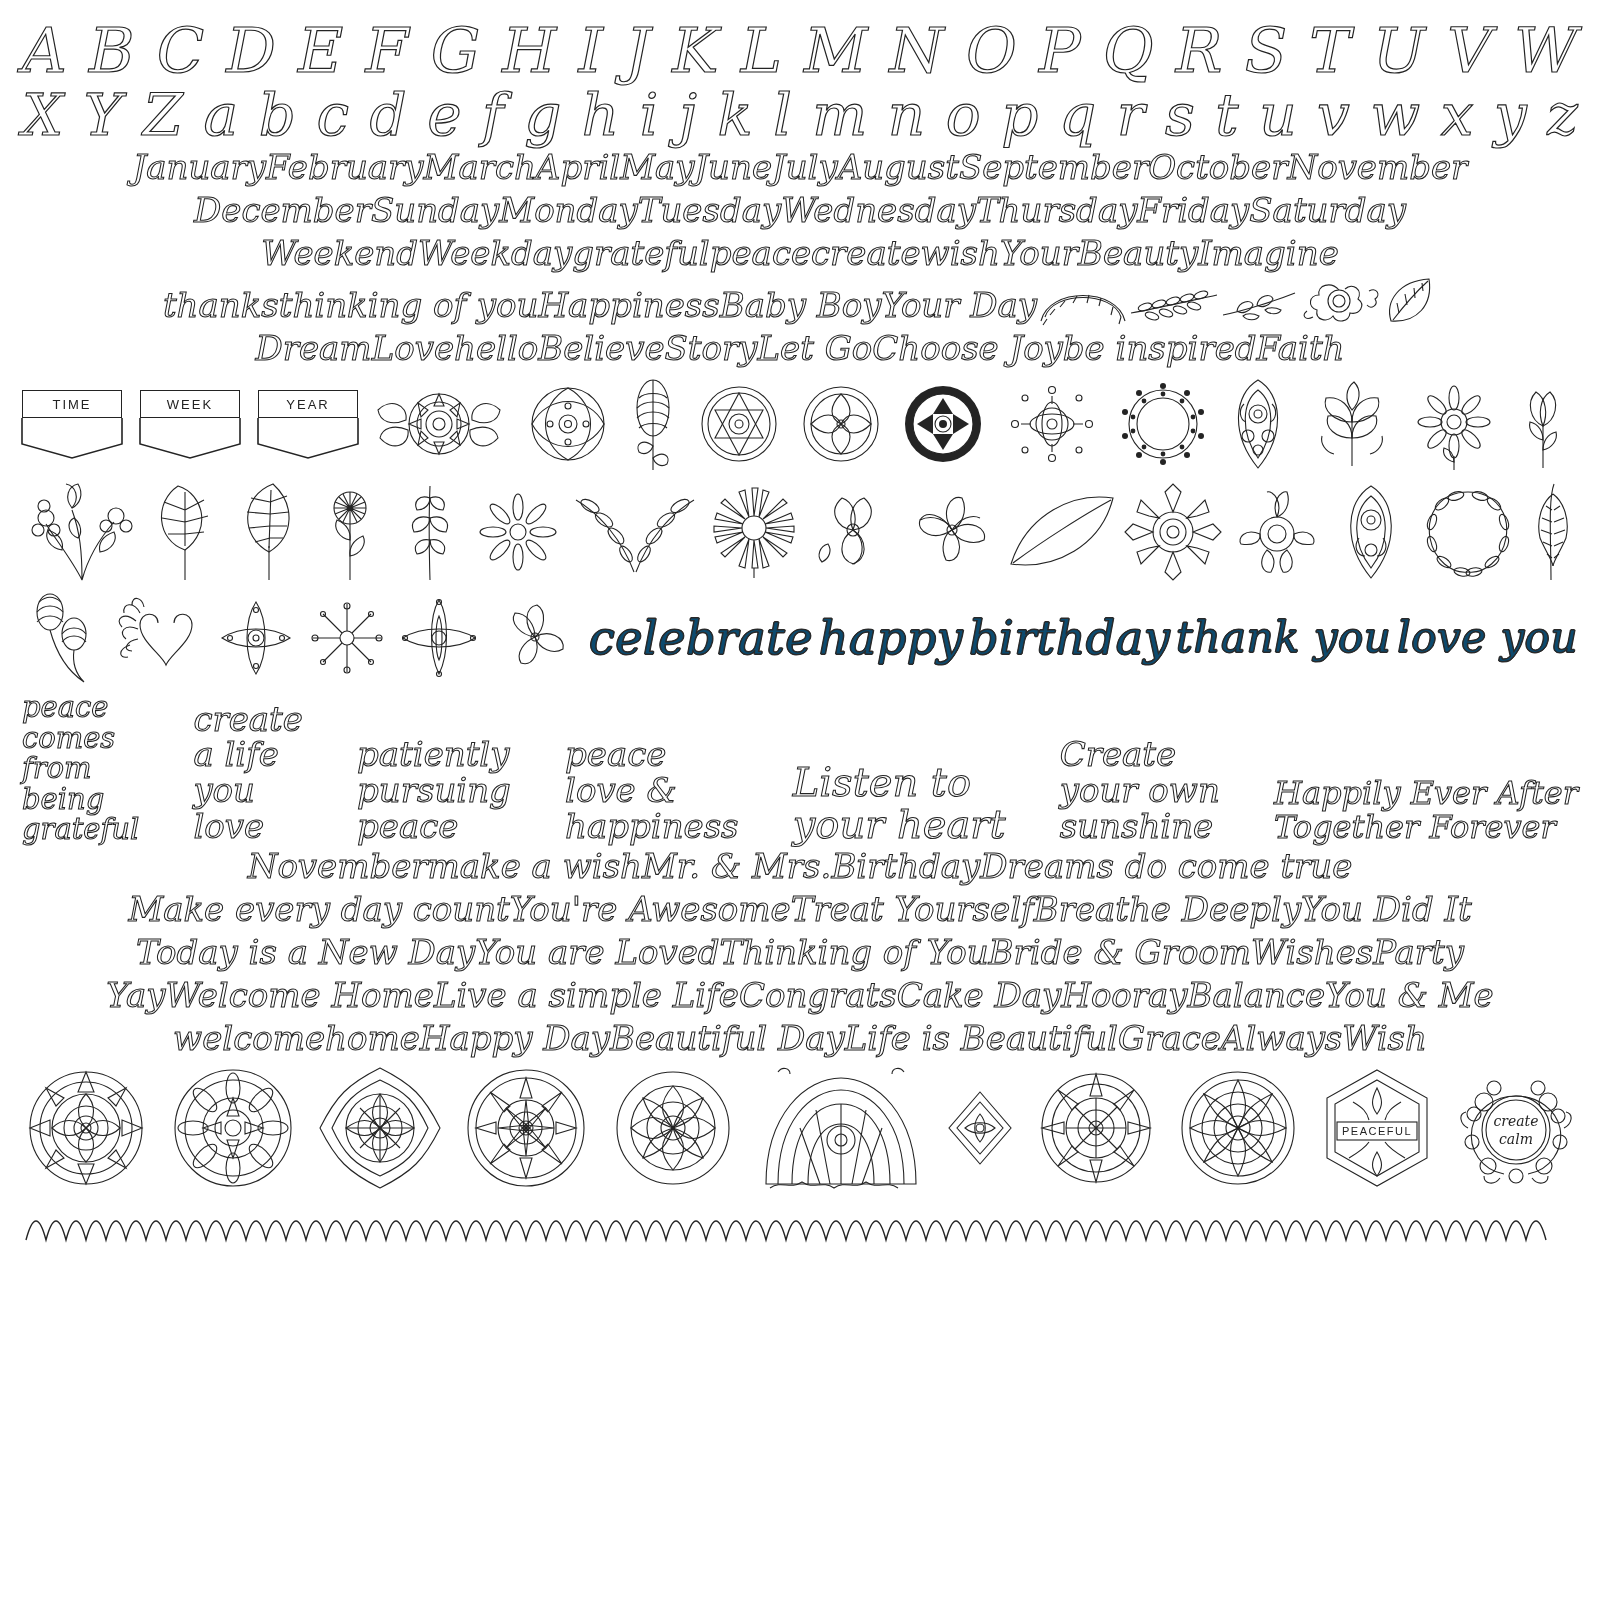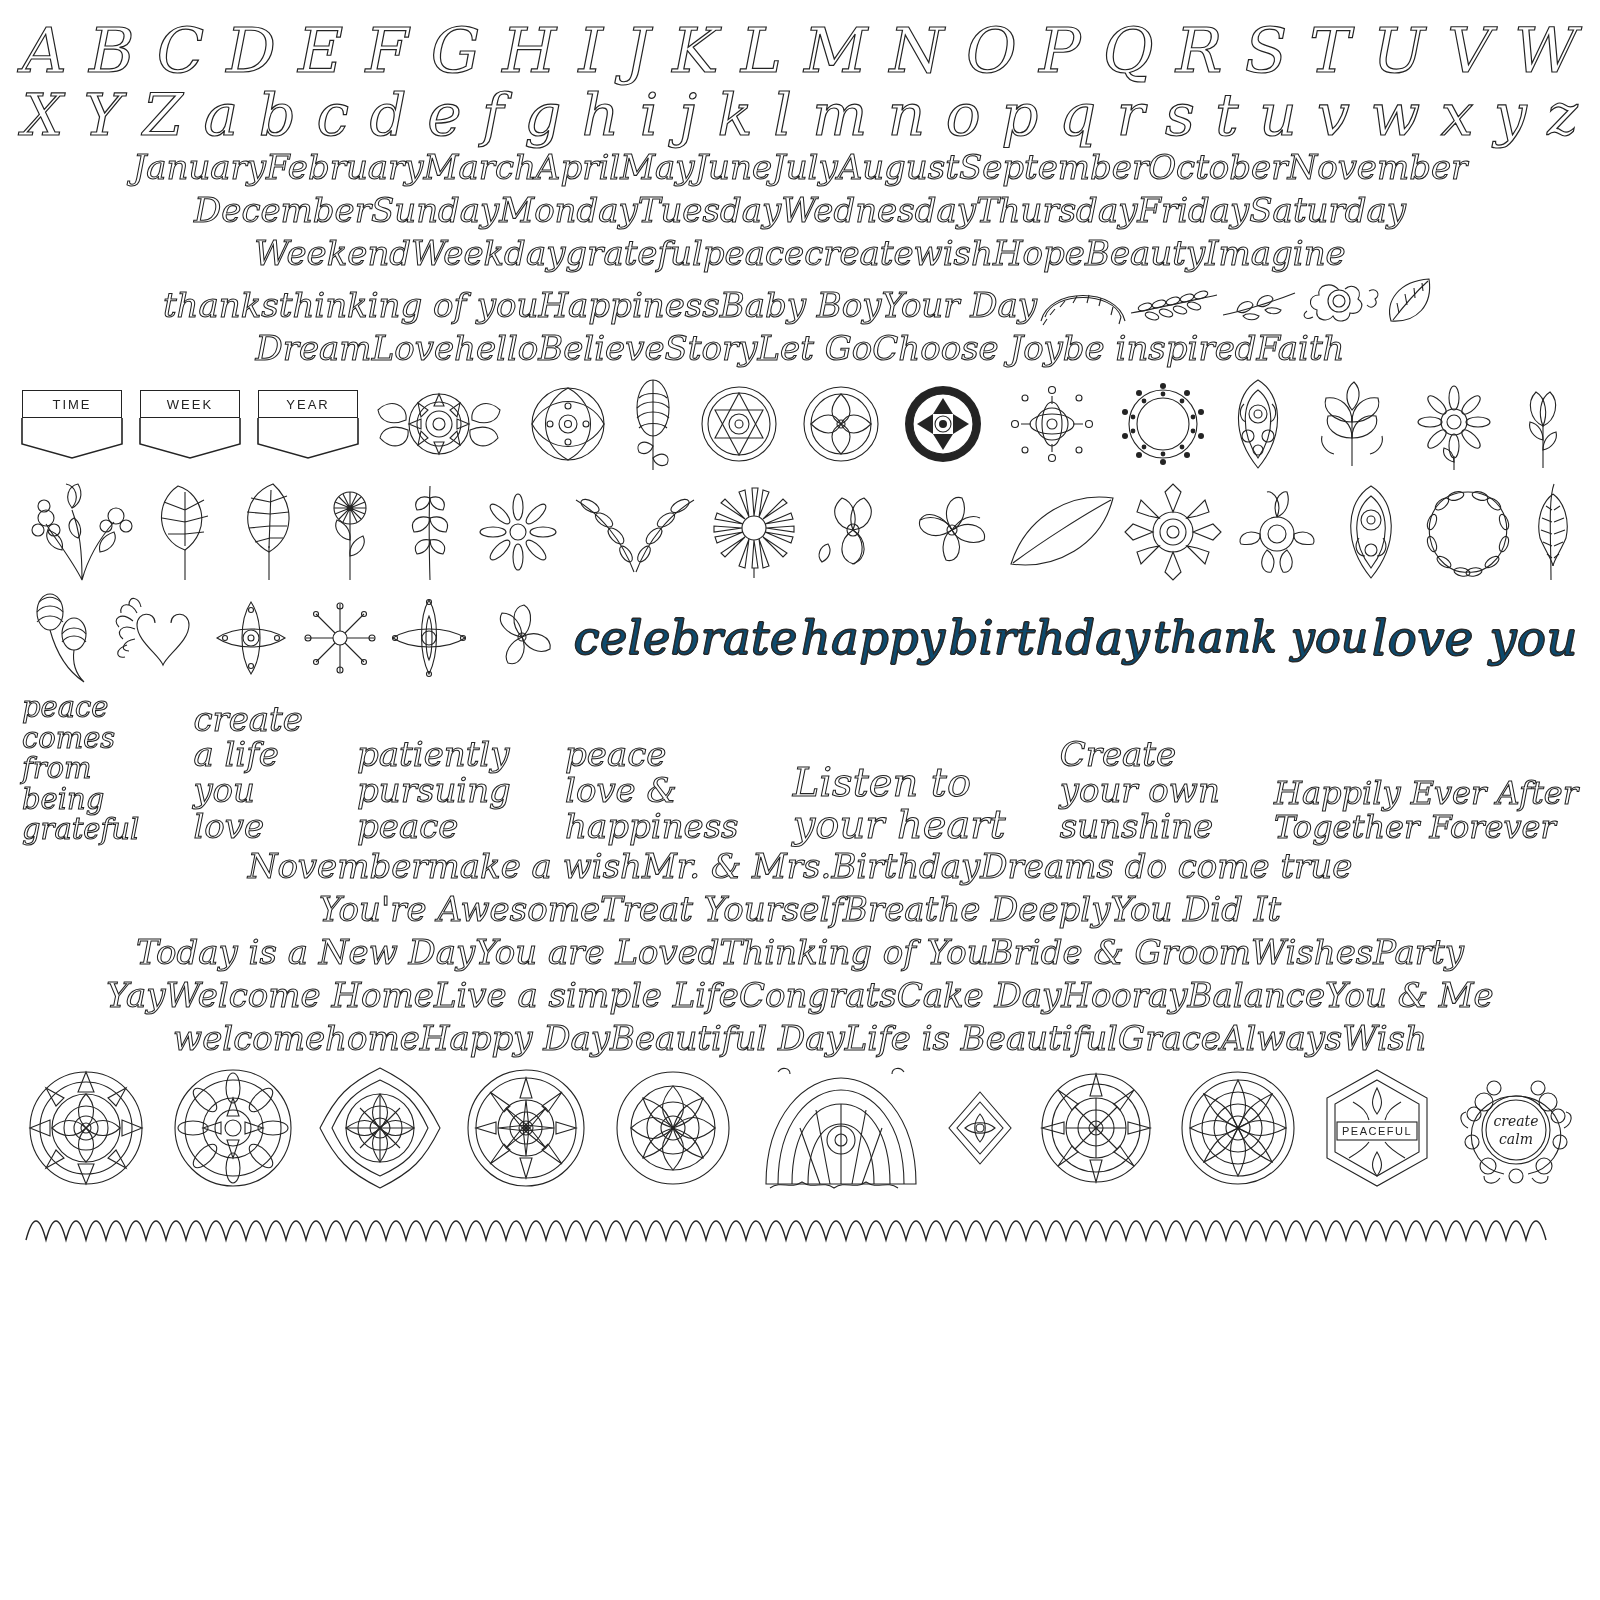--- a/index.html
+++ b/index.html
@@ -224,21 +224,21 @@
     <span class="w big">Saturday</span>
   </div>
 
   <div class="word-row">
     <span class="w big">Weekend</span>
     <span class="w big">Weekday</span>
     <span class="w big">grateful</span>
     <span class="w big">peace</span>
     <span class="w big">create</span>
     <span class="w big">wish</span>
-    <span class="w big">Hope</span>
+    <span class="w big">Your</span>
     <span class="w big">Beauty</span>
     <span class="w big">Imagine</span>
   </div>
 
   <div class="word-row">
     <span class="w big">thanks</span>
     <span class="w big">thinking of you</span>
     <span class="w big">Happiness</span>
     <span class="w big">Baby Boy</span>
     <span class="w big">Your Day</span>
@@ -878,21 +878,21 @@
           <path d="M48 44 C34 42 22 30 28 20 C40 20 48 32 48 44Z"></path>
           <circle cx="48" cy="44" r="4"></circle>
         </g>
       </svg>
     </span>
 
     <span class="w big script" style="font-size:46px">celebrate</span>
     <span class="w big script" style="font-size:46px">happy</span>
     <span class="w big script" style="font-size:46px">birthday</span>
     <span class="w big script" style="font-size:42px">thank you</span>
-    <span class="w big script" style="font-size:48px">love you</span>
+    <span class="w big script" style="font-size:42px">love you</span>
   </div>
 
   <div class="quote-block">
     <div class="stack">
       <span class="l">peace</span>
       <span class="l">comes</span>
       <span class="l">from</span>
       <span class="l">being</span>
       <span class="l">grateful</span>
     </div>
@@ -929,20 +929,21 @@
 
   <div class="word-row">
     <span class="w big">November</span>
     <span class="w big">make a wish</span>
     <span class="w big">Mr. &amp; Mrs.</span>
     <span class="w big">Birthday</span>
     <span class="w big">Dreams do come true</span>
   </div>
 
   <div class="word-row">
+    <span class="w big">Make every day count</span>
     <span class="w big">You're Awesome</span>
     <span class="w big">Treat Yourself</span>
     <span class="w big">Breathe Deeply</span>
     <span class="w big">You Did It</span>
   </div>
 
   <div class="word-row">
     <span class="w big">Today is a New Day</span>
     <span class="w big">You are Loved</span>
     <span class="w big">Thinking of You</span>

